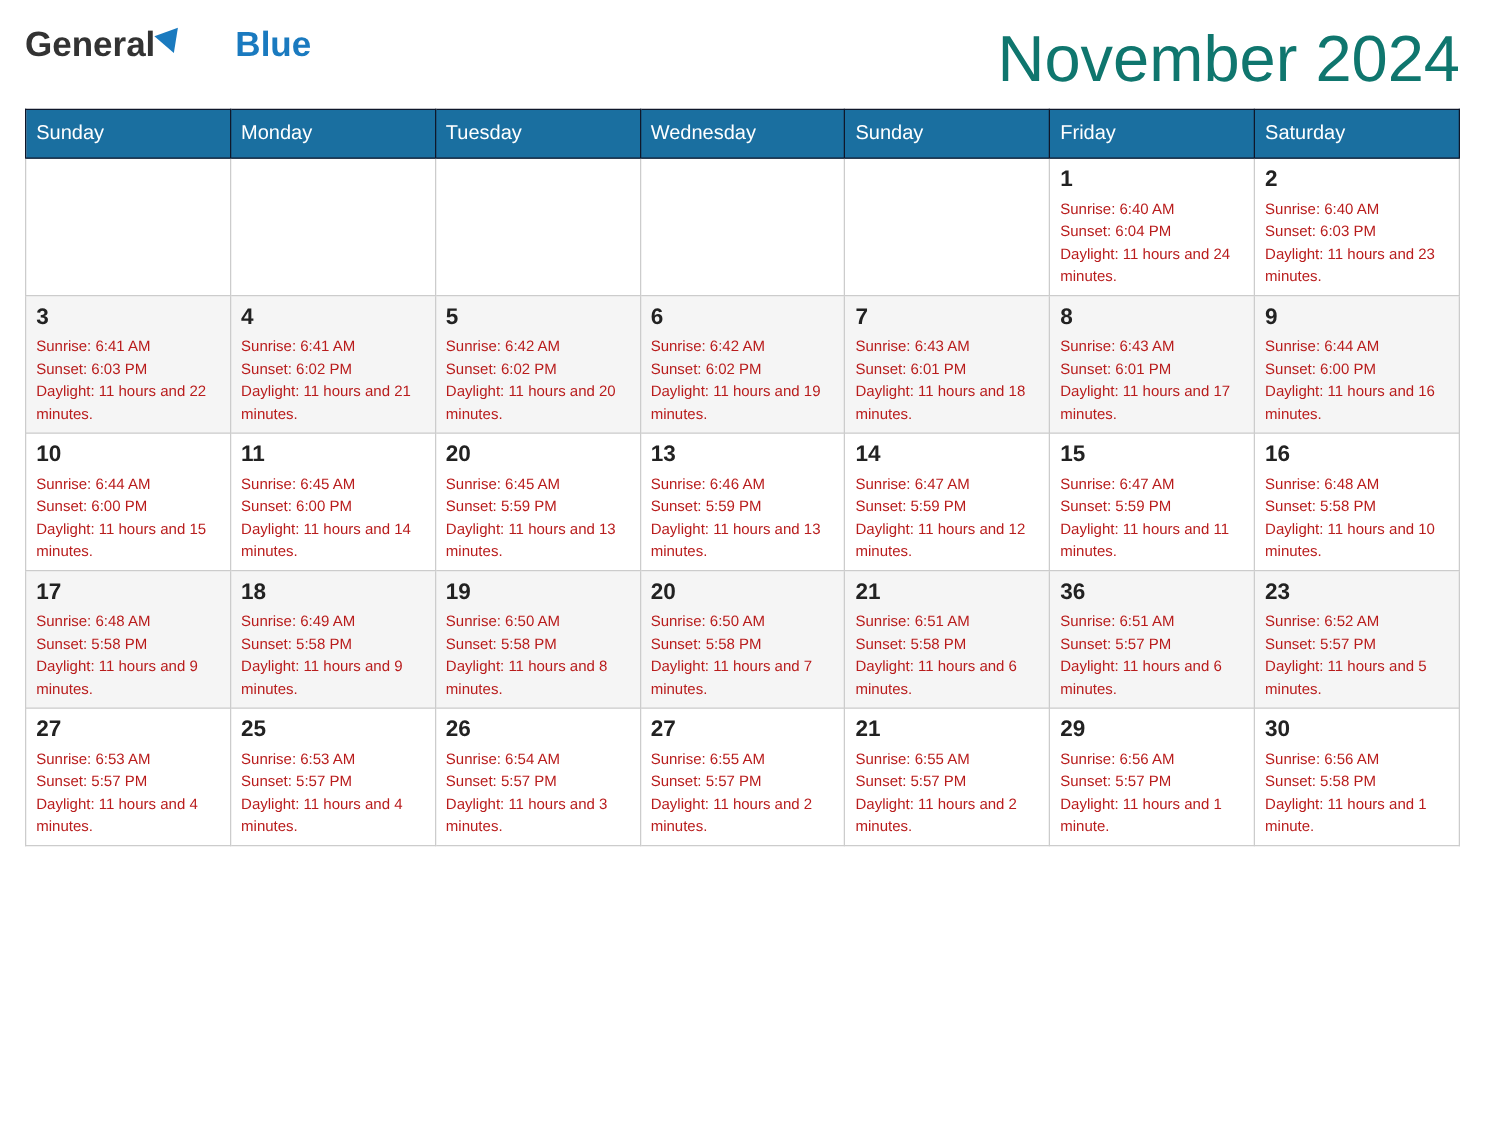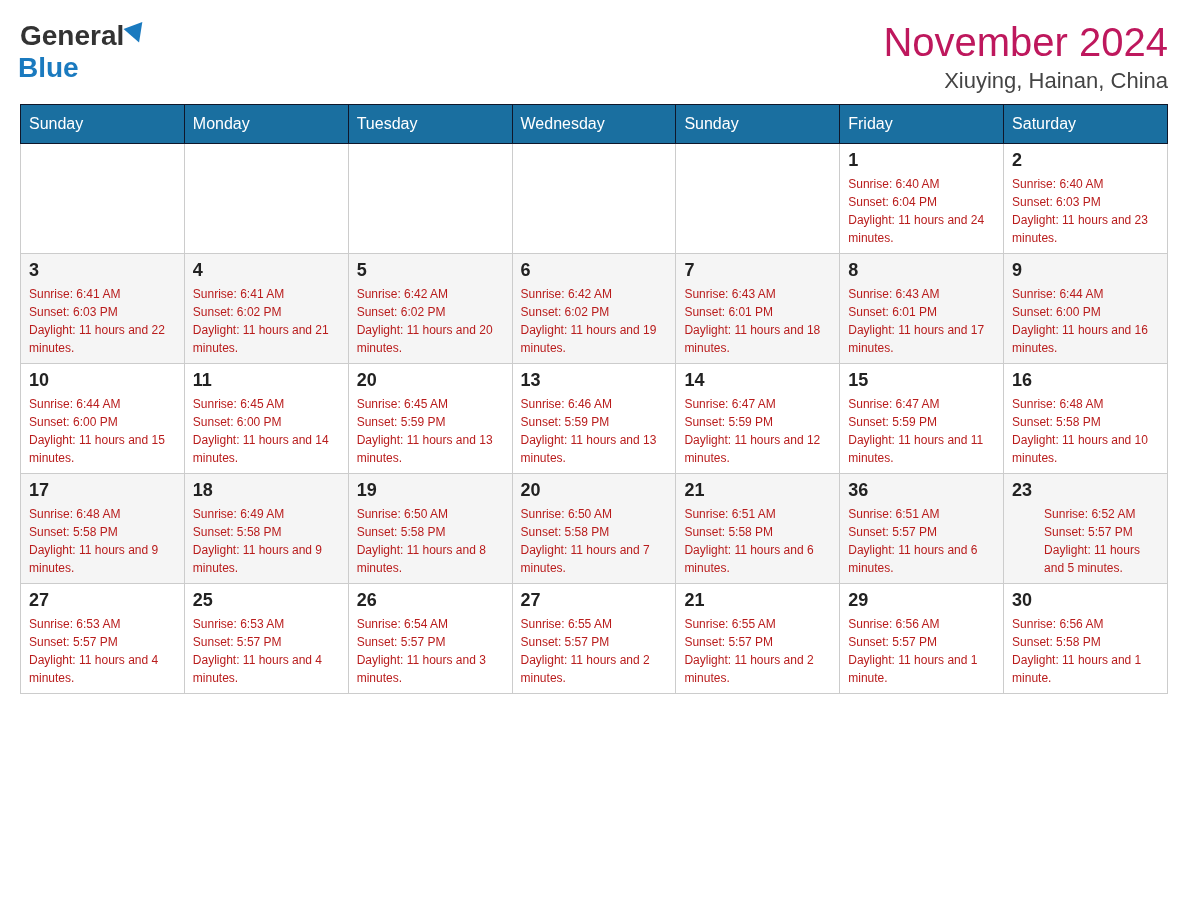--- a/index.html
+++ b/index.html
@@ -10,21 +10,21 @@
       color: #333;
     }
     .header-area {
       display: flex;
       justify-content: space-between;
       align-items: flex-start;
       margin-bottom: 10px;
     }
     .logo-container {
       display: flex;
-      flex-direction: column;
+      flex-direction: row;
       align-items: flex-start;
     }
     .logo-text {
       display: flex;
       align-items: center;
       font-size: 28px;
       font-weight: bold;
     }
     .logo-general {
       color: #333;
@@ -42,23 +42,23 @@
     .logo-blue-text {
       color: #1a7abf;
       font-size: 28px;
       font-weight: bold;
       margin-left: -2px;
     }
     .title-area {
       text-align: right;
     }
     .month-title {
-      font-size: 40px;
+      font-size: 52px;
       font-weight: normal;
-      color: #be185d;
+      color: #0f766e;
       line-height: 1.1;
     }
     .location-title {
       font-size: 22px;
       color: #444;
       margin-top: 4px;
     }
     .calendar-table {
       width: 100%;
       border-collapse: collapse;
@@ -97,38 +97,38 @@
       line-height: 1.5;
     }
     .empty-cell {
       background: #fff;
     }
     .logo-line2 {
       display: flex;
       align-items: center;
       font-size: 28px;
       font-weight: bold;
+      margin-left: 44px;
     }
   </style>
 </head>
 <body>
 
 <div class="header-area">
   <div class="logo-container">
     <div class="logo-text">
       <span class="logo-general">General</span>
       <div class="logo-triangle"></div>
     </div>
     <div class="logo-line2">
       <span class="logo-blue-text">Blue</span>
     </div>
   </div>
   <div class="title-area">
     <div class="month-title">November 2024</div>
-    <div class="location-title">Xiuying, Hainan, China</div>
   </div>
 </div>
 
 <table class="calendar-table">
   <thead>
     <tr>
     <th>Sunday</th>
         <th>Monday</th>
         <th>Tuesday</th>
         <th>Wednesday</th>
@@ -277,21 +277,21 @@
 Daylight: 11 hours and 6 minutes.</div>
         </td>
         <td>
           <span class="day-number">36</span>
           <div class="day-info" style="white-space: pre-line;">Sunrise: 6:51 AM
 Sunset: 5:57 PM
 Daylight: 11 hours and 6 minutes.</div>
         </td>
         <td>
           <span class="day-number">23</span>
-          <div class="day-info" style="white-space: pre-line; margin-left: 32px;">Sunrise: 6:52 AM
+          <div class="day-info" style="white-space: pre-line;">Sunrise: 6:52 AM
 Sunset: 5:57 PM
 Daylight: 11 hours and 5 minutes.</div>
         </td>
       </tr>
       <tr>
         <td>
           <span class="day-number">27</span>
           <div class="day-info" style="white-space: pre-line;">Sunrise: 6:53 AM
 Sunset: 5:57 PM
 Daylight: 11 hours and 4 minutes.</div>

